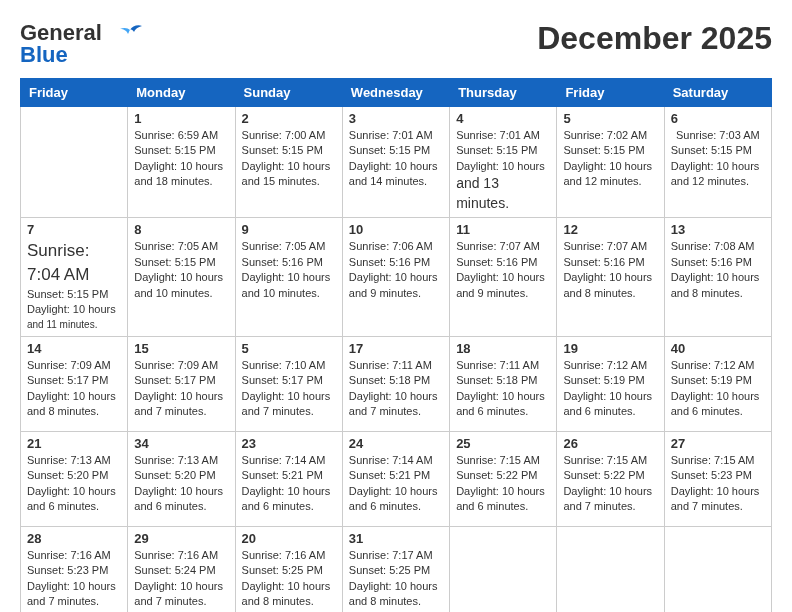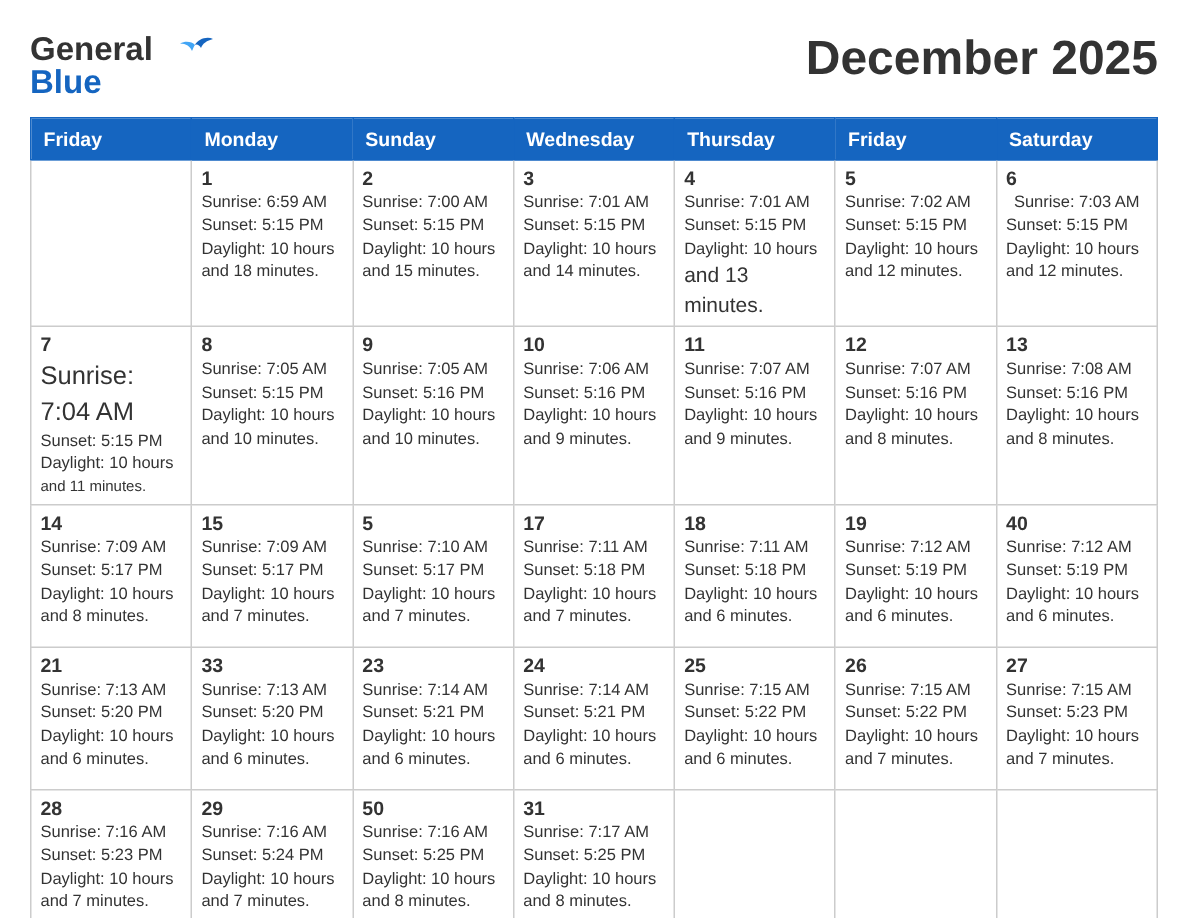--- a/index.html
+++ b/index.html
@@ -250,21 +250,21 @@
       </tr>
       <tr style="height: 95px;">
         <td>
           <span class="day-num">21</span>
           <div style="font-size: 11px; line-height: 1.4;">Sunrise: 7:13 AM</div>
           <div style="font-size: 11px; line-height: 1.4;">Sunset: 5:20 PM</div>
           <div style="font-size: 11px; line-height: 1.4;">Daylight: 10 hours</div>
           <div style="font-size: 11px; line-height: 1.4;">and 6 minutes.</div>
         </td>
         <td>
-          <span class="day-num">33</span>
+          <span class="day-num">34</span>
           <div style="font-size: 11px; line-height: 1.4;">Sunrise: 7:13 AM</div>
           <div style="font-size: 11px; line-height: 1.4;">Sunset: 5:20 PM</div>
           <div style="font-size: 11px; line-height: 1.4;">Daylight: 10 hours</div>
           <div style="font-size: 11px; line-height: 1.4;">and 6 minutes.</div>
         </td>
         <td>
           <span class="day-num">23</span>
           <div style="font-size: 11px; line-height: 1.4;">Sunrise: 7:14 AM</div>
           <div style="font-size: 11px; line-height: 1.4;">Sunset: 5:21 PM</div>
           <div style="font-size: 11px; line-height: 1.4;">Daylight: 10 hours</div>
@@ -308,21 +308,21 @@
           <div style="font-size: 11px; line-height: 1.4;">and 7 minutes.</div>
         </td>
         <td>
           <span class="day-num">29</span>
           <div style="font-size: 11px; line-height: 1.4;">Sunrise: 7:16 AM</div>
           <div style="font-size: 11px; line-height: 1.4;">Sunset: 5:24 PM</div>
           <div style="font-size: 11px; line-height: 1.4;">Daylight: 10 hours</div>
           <div style="font-size: 11px; line-height: 1.4;">and 7 minutes.</div>
         </td>
         <td>
-          <span class="day-num">50</span>
+          <span class="day-num">20</span>
           <div style="font-size: 11px; line-height: 1.4;">Sunrise: 7:16 AM</div>
           <div style="font-size: 11px; line-height: 1.4;">Sunset: 5:25 PM</div>
           <div style="font-size: 11px; line-height: 1.4;">Daylight: 10 hours</div>
           <div style="font-size: 11px; line-height: 1.4;">and 8 minutes.</div>
         </td>
         <td>
           <span class="day-num">31</span>
           <div style="font-size: 11px; line-height: 1.4;">Sunrise: 7:17 AM</div>
           <div style="font-size: 11px; line-height: 1.4;">Sunset: 5:25 PM</div>
           <div style="font-size: 11px; line-height: 1.4;">Daylight: 10 hours</div>

